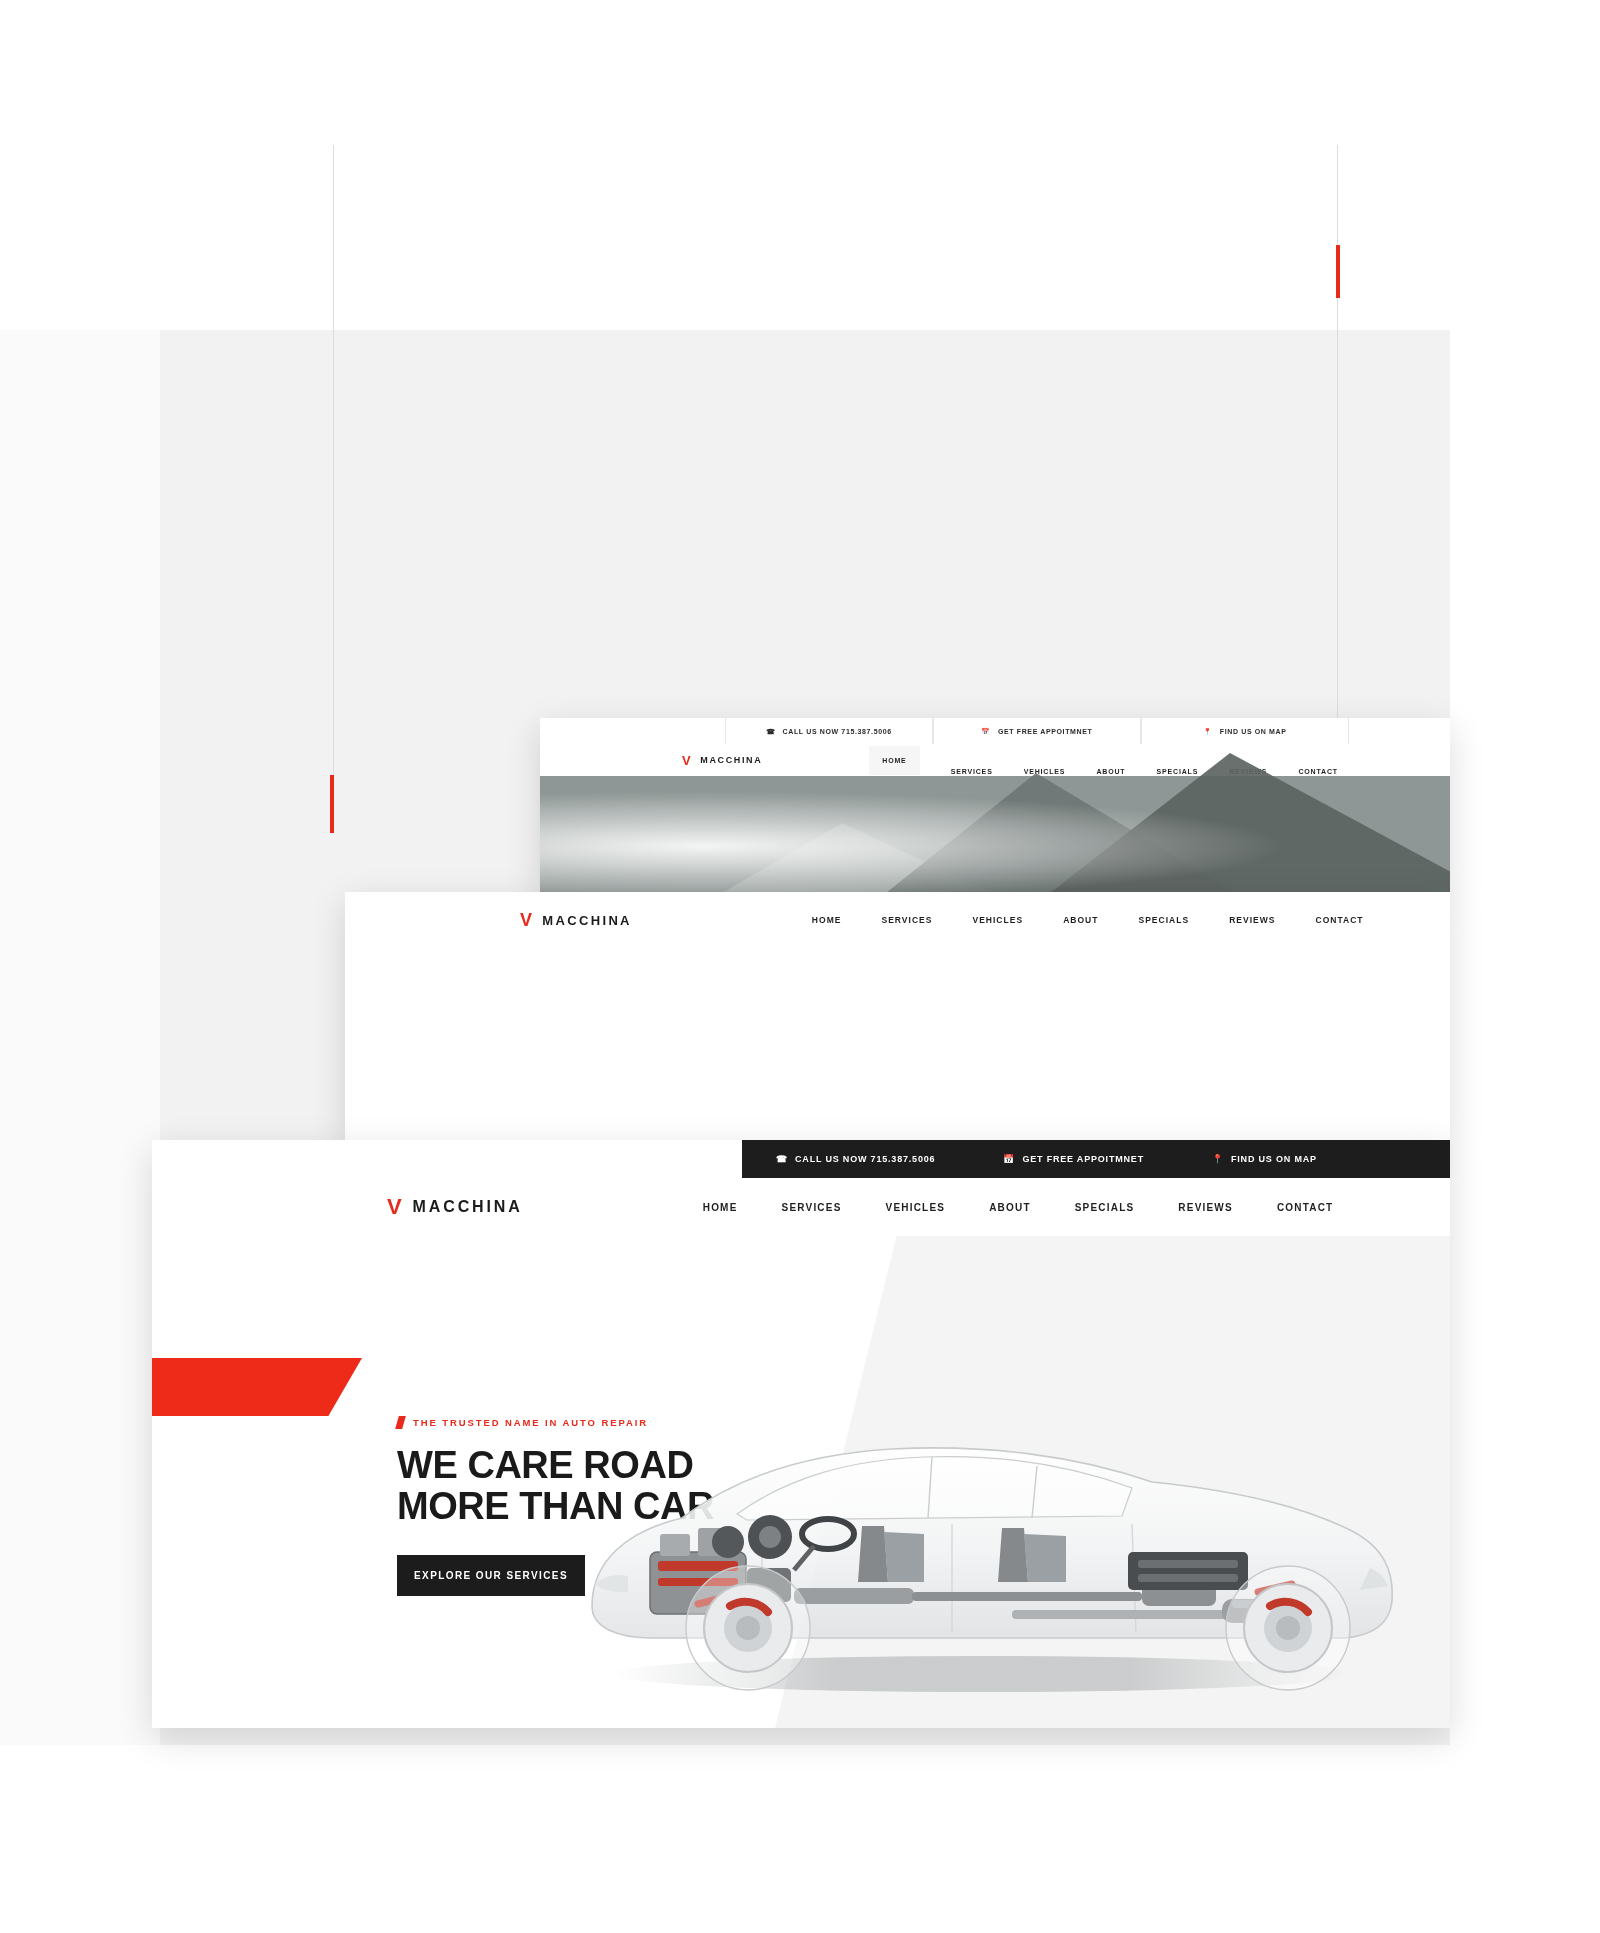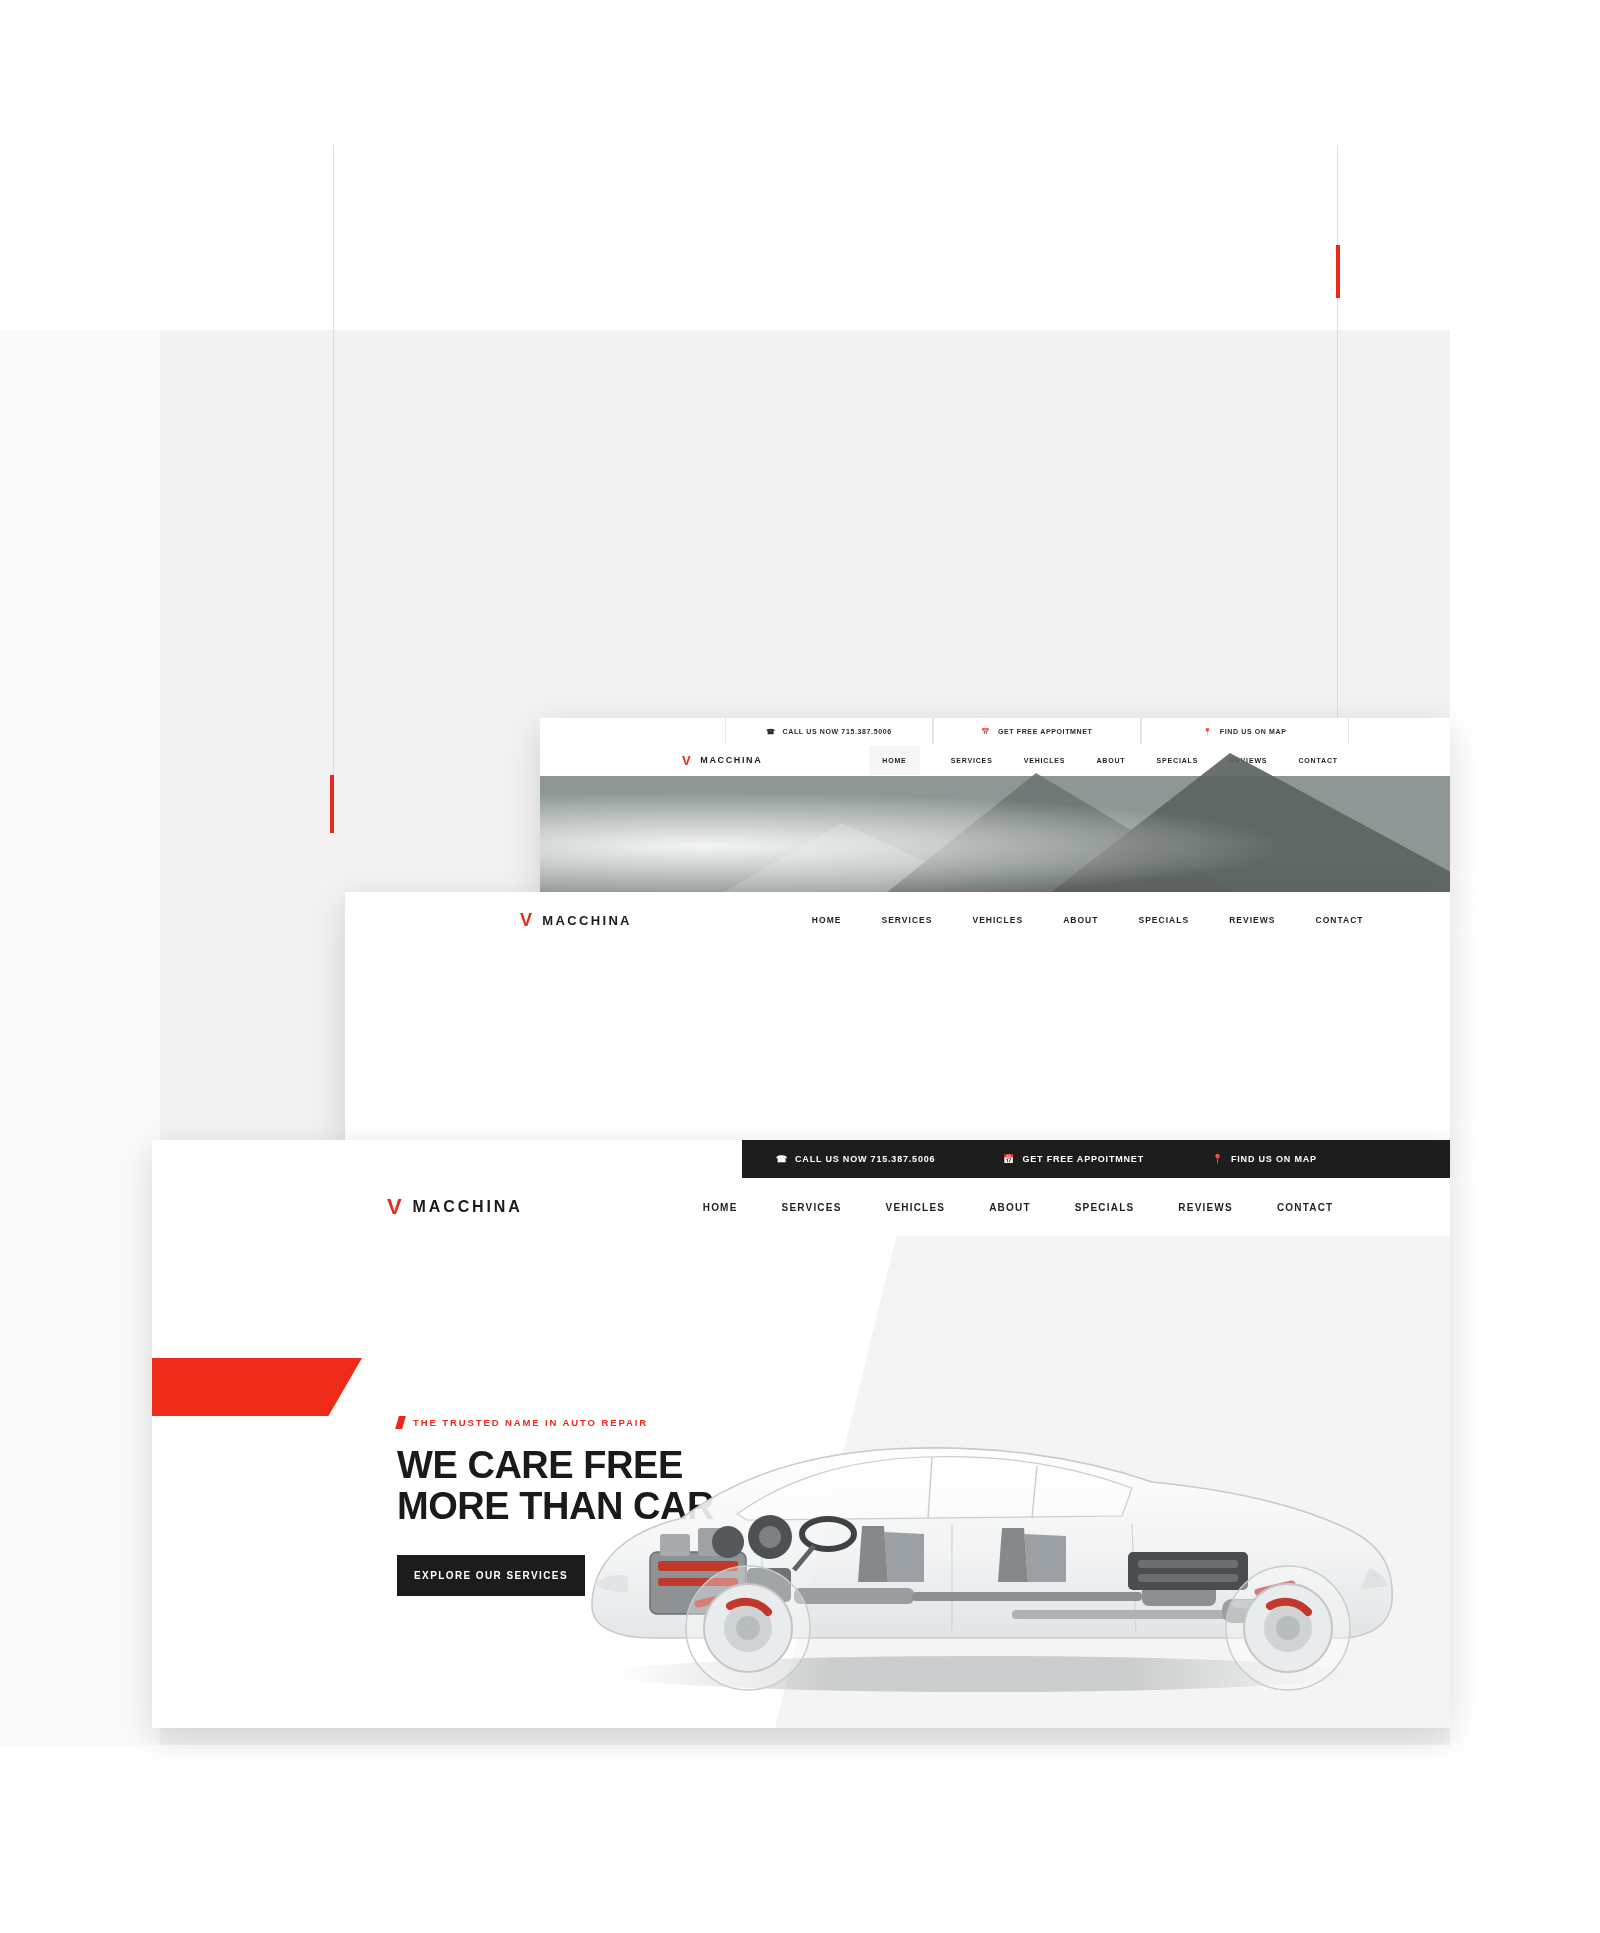--- a/index.html
+++ b/index.html
@@ -91,21 +91,21 @@
     display: flex;
     align-items: center;
     gap: 8px;
     font-weight: bold;
     letter-spacing: 0.18em;
     color: #1b1b1b;
   }
   .brand-mark { color: #e8291c; font-weight: bold; }
   .navlinks {
     display: flex;
-    align-items: center;
+    align-items: flex-end;
   }
   .navlink {
     letter-spacing: 0.12em;
     font-weight: bold;
     color: #1f1f1f;
     white-space: nowrap;
   }
   .navlink.active { color: #1f1f1f; }
 
   
@@ -358,21 +358,21 @@
       <div class="front-hero-grey"></div>
 
       <div class="red-slab" style="left:-30px; top:122px; width:240px; height:58px;"></div>
 
       <div style="position:absolute; left:245px; top:180px;">
         <div class="eyebrow" style="font-size:9.5px;">
           <span class="eyebrow-mark"></span>
           <span>THE TRUSTED NAME IN AUTO REPAIR</span>
         </div>
         <div class="front-title" style="margin-top:16px; font-size:38px;">
-          <div>WE CARE FREE</div>
+          <div>WE CARE ROAD</div>
           <div>MORE THAN CAR</div>
         </div>
         <div class="cta-button" style="margin-top:28px; width:188px; height:41px; font-size:10px;">EXPLORE OUR SERVICES</div>
       </div>
 
       <div class="car-wrap" style="left:380px; top:120px; width:900px; height:360px;">
         <svg viewBox="0 0 900 360" width="900" height="360" xmlns="http://www.w3.org/2000/svg">
           <defs>
             <linearGradient id="glassBody" x1="0" y1="0" x2="0" y2="1">
               <stop offset="0%" stop-color="#ffffff" stop-opacity="0.96"></stop>

